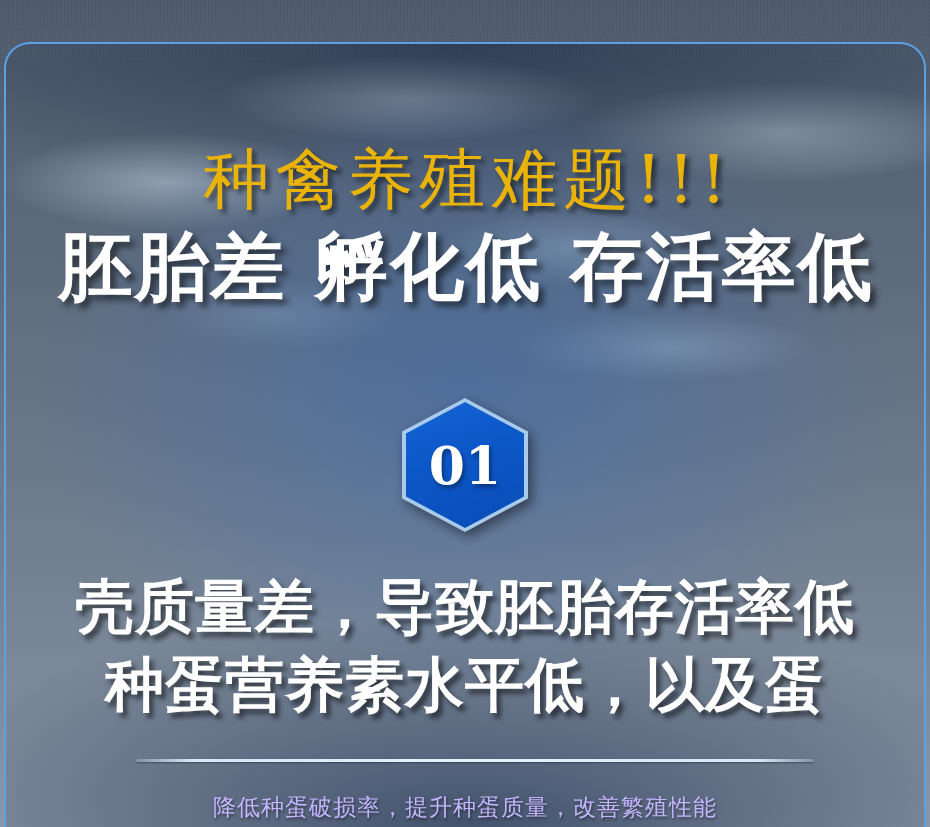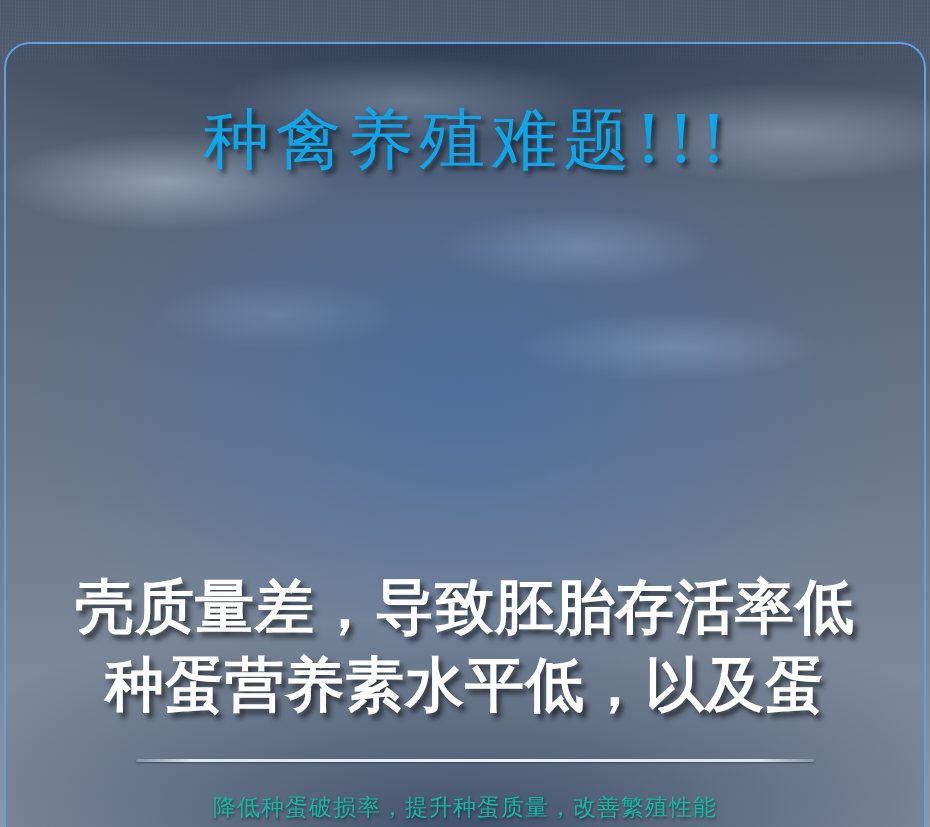--- a/index.html
+++ b/index.html
@@ -81,25 +81,26 @@
     position: absolute;
     left: 0; right: 0;
     top: 62px;
     text-align: center;
   }
   .title-line1 {
     font-family: "DejaVu Serif", "Liberation Serif", serif;
     font-size: 66px;
     line-height: 1.02;
     font-weight: 400;
-    color: #0ea5e9;
+    color: #eab308;
     letter-spacing: 6px;
     text-indent: 6px;
     text-shadow: 4px 4px 5px rgba(0,0,0,0.55);
     white-space: nowrap;
+    margin-top: 40px;
   }
   .title-line2 {
     margin-top: 16px;
     font-family: "DejaVu Sans", "Liberation Sans", sans-serif;
     font-size: 74px;
     line-height: 1.02;
     font-weight: 700;
     color: #ffffff;
     letter-spacing: 2px;
     text-indent: 2px;
@@ -173,21 +174,21 @@
     border-radius: 2px;
   }
   .caption {
     position: absolute;
     left: 0; right: 0;
     top: 748px;
     text-align: center;
     font-family: "DejaVu Sans", "Liberation Sans", sans-serif;
     font-size: 23px;
     font-weight: 400;
-    color: #14b8a6;
+    color: #c4b5fd;
     letter-spacing: 1px;
     text-shadow: 1px 2px 3px rgba(0,0,0,0.45);
     white-space: nowrap;
   }
 </style>
 </head>
 <body>
 
 <div id="root">
 
@@ -195,22 +196,29 @@
     <div class="smoke-noise"></div>
   </div>
 
   <div class="panel">
     <div class="panel-inner-glow"></div>
 
     <div class="panel-content">
 
       <div class="heading">
         <div class="title-line1">种禽养殖难题!!!</div>
+        <div class="title-line2">胚胎差 孵化低 存活率低</div>
       </div>
 
+      <div class="hex-wrap">
+        <div class="hex-outer"></div>
+        <div class="hex-inner">
+          <span class="hex-number">01</span>
+        </div>
+      </div>
 
       <div class="statement">
         <div class="statement-line">壳质量差，导致胚胎存活率低</div>
         <div class="statement-line">种蛋营养素水平低，以及蛋</div>
       </div>
 
       <div class="divider"></div>
 
       <div class="caption">降低种蛋破损率，提升种蛋质量，改善繁殖性能</div>
 

